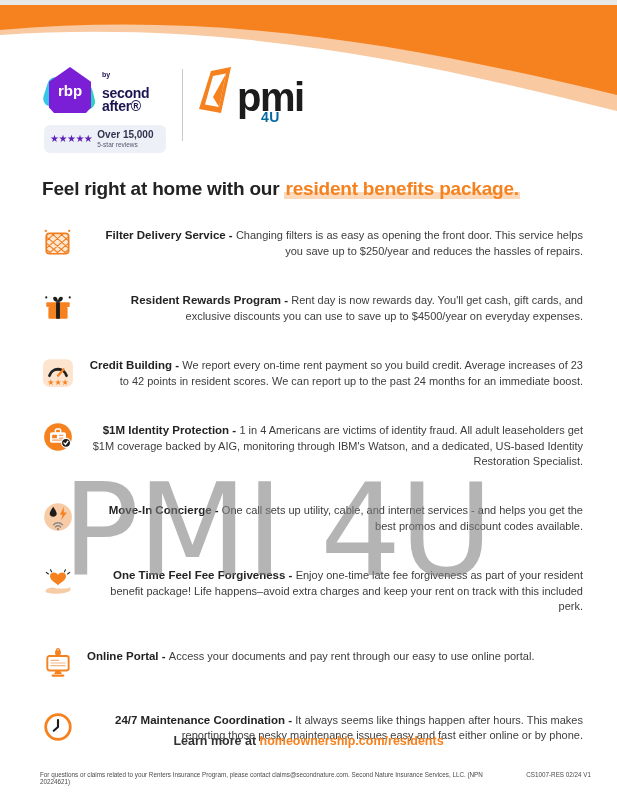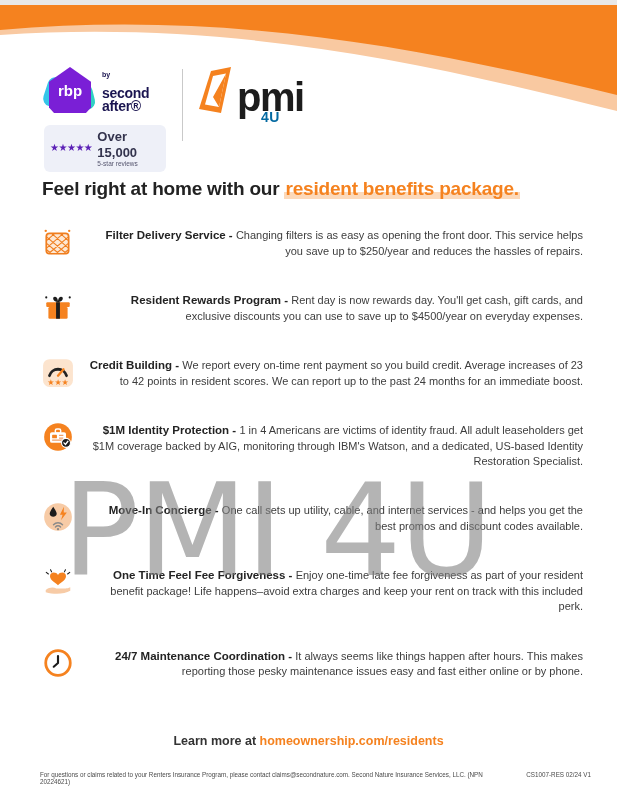--- a/index.html
+++ b/index.html
@@ -21,21 +21,21 @@
   .rbp-house{position:absolute;left:5px;top:2px;width:42px;height:46px;background:#7a1fd6;
     clip-path:polygon(50% 0,100% 32%,100% 88%,88% 100%,12% 100%,0 88%,0 32%);
     display:flex;align-items:center;justify-content:center;}
   .rbp-house span{color:#fff;font-weight:bold;font-size:15px;letter-spacing:0;}
   .sn-text{line-height:1;}
   .sn-by{font-size:7px;color:#1a1450;font-weight:bold;vertical-align:top;}
   .sn-name{font-size:14px;font-weight:bold;color:#1a1450;line-height:0.95;letter-spacing:-0.3px;}
   .reviews-pill{display:flex;align-items:center;gap:5px;background:#eef0f8;border-radius:6px;padding:4px 6px;}
   .stars{color:#5b21b6;font-size:10px;letter-spacing:-0.5px;line-height:1;}
   .reviews-txt{display:flex;flex-direction:column;}
-  .reviews-line1{font-size:13px;font-weight:bold;color:#33334d;line-height:1.2;}
+  .reviews-line1{font-size:10px;font-weight:bold;color:#33334d;line-height:1.2;}
   .reviews-line2{font-size:6.5px;color:#55556e;line-height:1.2;}
   .logo-divider{width:1px;height:72px;background:#c9c9c9;margin-top:4px;}
   .pmi-block{position:relative;display:flex;align-items:flex-end;margin-top:2px;}
   .pmi-word{font-size:40px;font-weight:bold;color:#1c1c1c;letter-spacing:-1.5px;line-height:0.9;}
   .pmi-sub{position:absolute;left:62px;top:42px;color:#0369a1;font-weight:bold;font-size:14px;letter-spacing:0.5px;}
   
   .title{position:absolute;top:173px;left:42px;width:560px;font-size:19px;font-weight:bold;
     color:#222222;white-space:nowrap;letter-spacing:-0.2px;}
   .title .hl{color:#f5821f;background:linear-gradient(to top,#fcd9ba 34%,rgba(0,0,0,0) 34%);padding:0 1px;text-align:center;}
   
@@ -169,20 +169,31 @@
 
     <div class="item">
       <svg class="ic" viewBox="0 0 30 30">
         <path d="M4 6 l2 1.5 M26 6 l-2 1.5 M8 3.5 l1 2 M22 3.5 l-1 2" stroke="#1c1c1c" stroke-width="1" stroke-linecap="round"></path>
         <path d="M15 8.5 C13 5 7.5 5.6 7.5 9.6 C7.5 13 11.8 15.2 15 18 C18.2 15.2 22.5 13 22.5 9.6 C22.5 5.6 17 5 15 8.5 Z" fill="#f5821f"></path>
         <path d="M3.5 22.5 C7 19.8 10.5 19.8 13.5 21 L20.5 21 C22.3 21 24 21.3 26.5 20 L26.5 23.2 C21 26.5 11.5 27 3.5 24.5 Z" fill="#f7cba6"></path>
       </svg>
       <div class="txt"><b>One Time Feel Fee Forgiveness - </b><span>Enjoy one-time late fee forgiveness as part of your resident benefit package! Life happens–avoid extra charges and keep your rent on track with this included perk.</span></div>
     </div>
 
+    <div class="item">
+      <svg class="ic" viewBox="0 0 30 30">
+        <rect x="12.3" y="3" width="5.4" height="4.6" rx="1.2" fill="#f5821f"></rect>
+        <path d="M13.6 3.5 v-0.6 a1.4 1.4 0 0 1 2.8 0 v0.6" stroke="#f5821f" stroke-width="1.2" fill="none"></path>
+        <rect x="5" y="8.5" width="20" height="13.5" rx="2" fill="#ffffff" stroke="#f5821f" stroke-width="1.8"></rect>
+        <path d="M8 12.5 h8 M8 15 h14 M8 17.5 h14" stroke="#f3b585" stroke-width="1.1"></path>
+        <path d="M13 22 h4 l1.6 3.2 h-7.2 Z" fill="#f5821f"></path>
+        <rect x="9" y="25.8" width="12" height="2" rx="1" fill="#f5821f"></rect>
+      </svg>
+      <div class="txt"><b>Online Portal - </b><span>Access your documents and pay rent through our easy to use online portal.</span></div>
+    </div>
 
     <div class="item">
       <svg class="ic" viewBox="0 0 30 30">
         <circle cx="15" cy="15" r="11.5" fill="none" stroke="#f5821f" stroke-width="2.6"></circle>
         <path d="M15 8.5 V 15 L 11 18.5" stroke="#1c1c1c" stroke-width="2" fill="none" stroke-linecap="round" stroke-linejoin="round"></path>
       </svg>
       <div class="txt"><b>24/7 Maintenance Coordination - </b><span>It always seems like things happen after hours. This makes reporting those pesky maintenance issues easy and fast either online or by phone.</span></div>
     </div>
 
 

